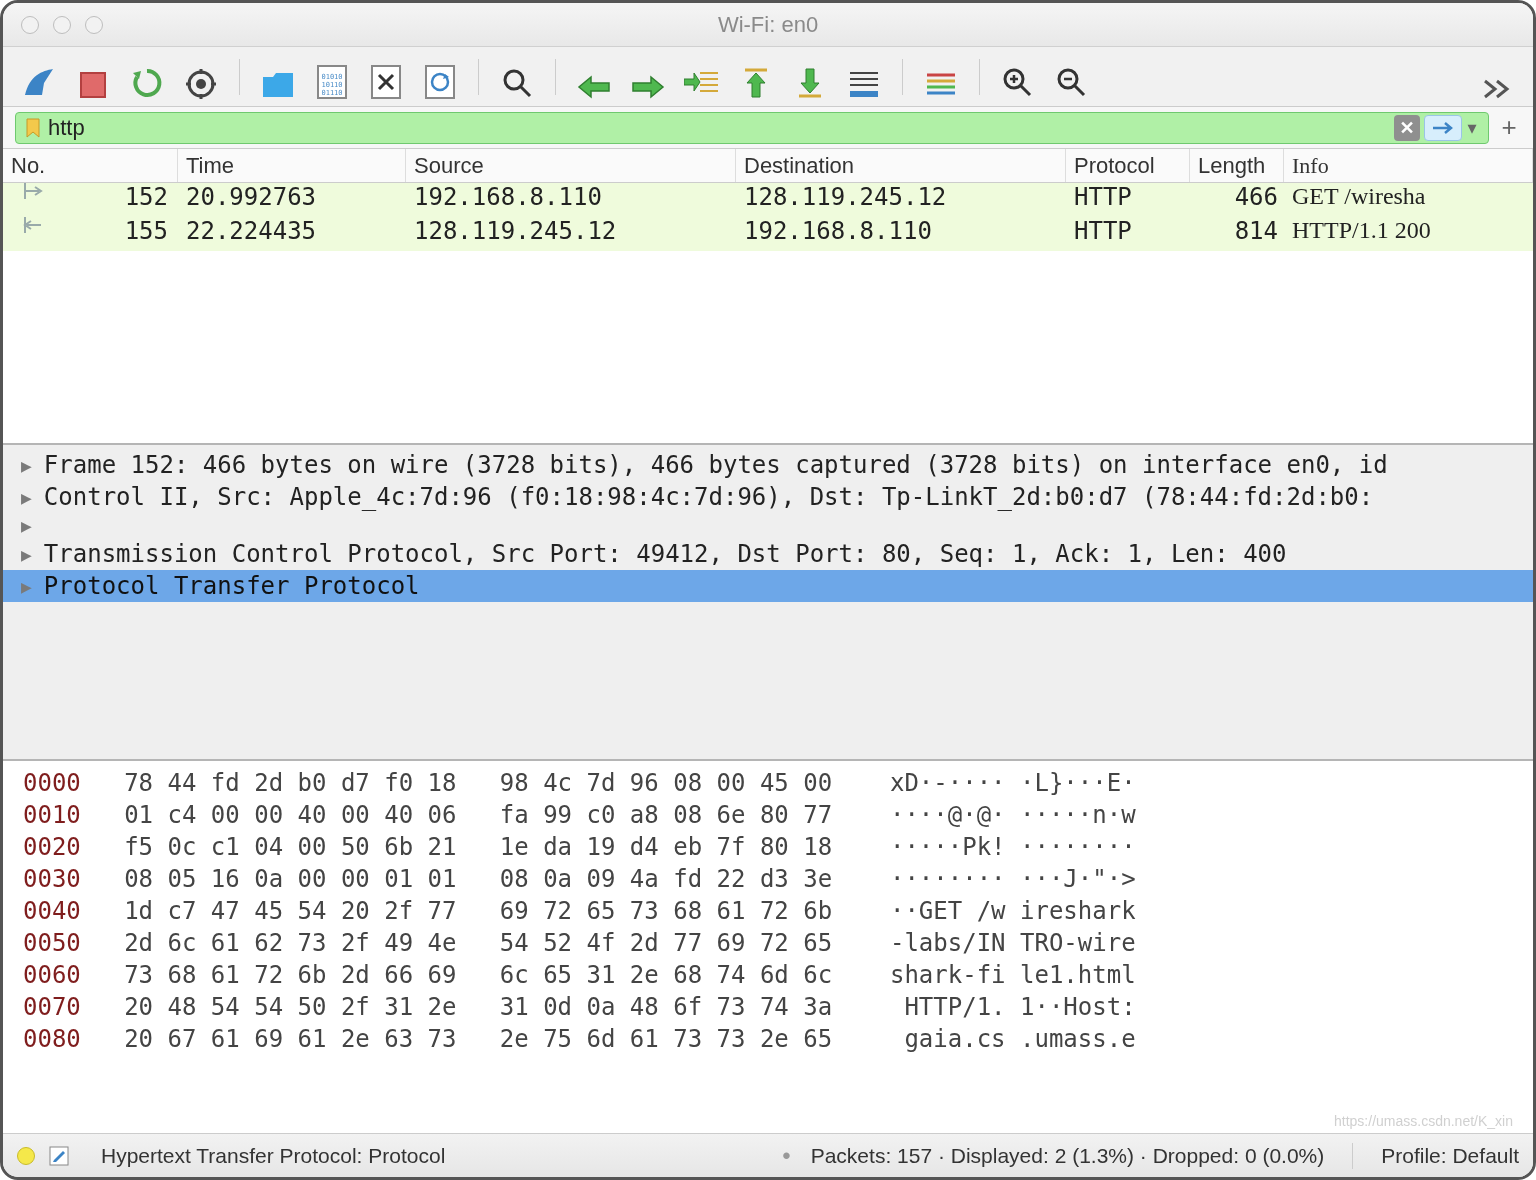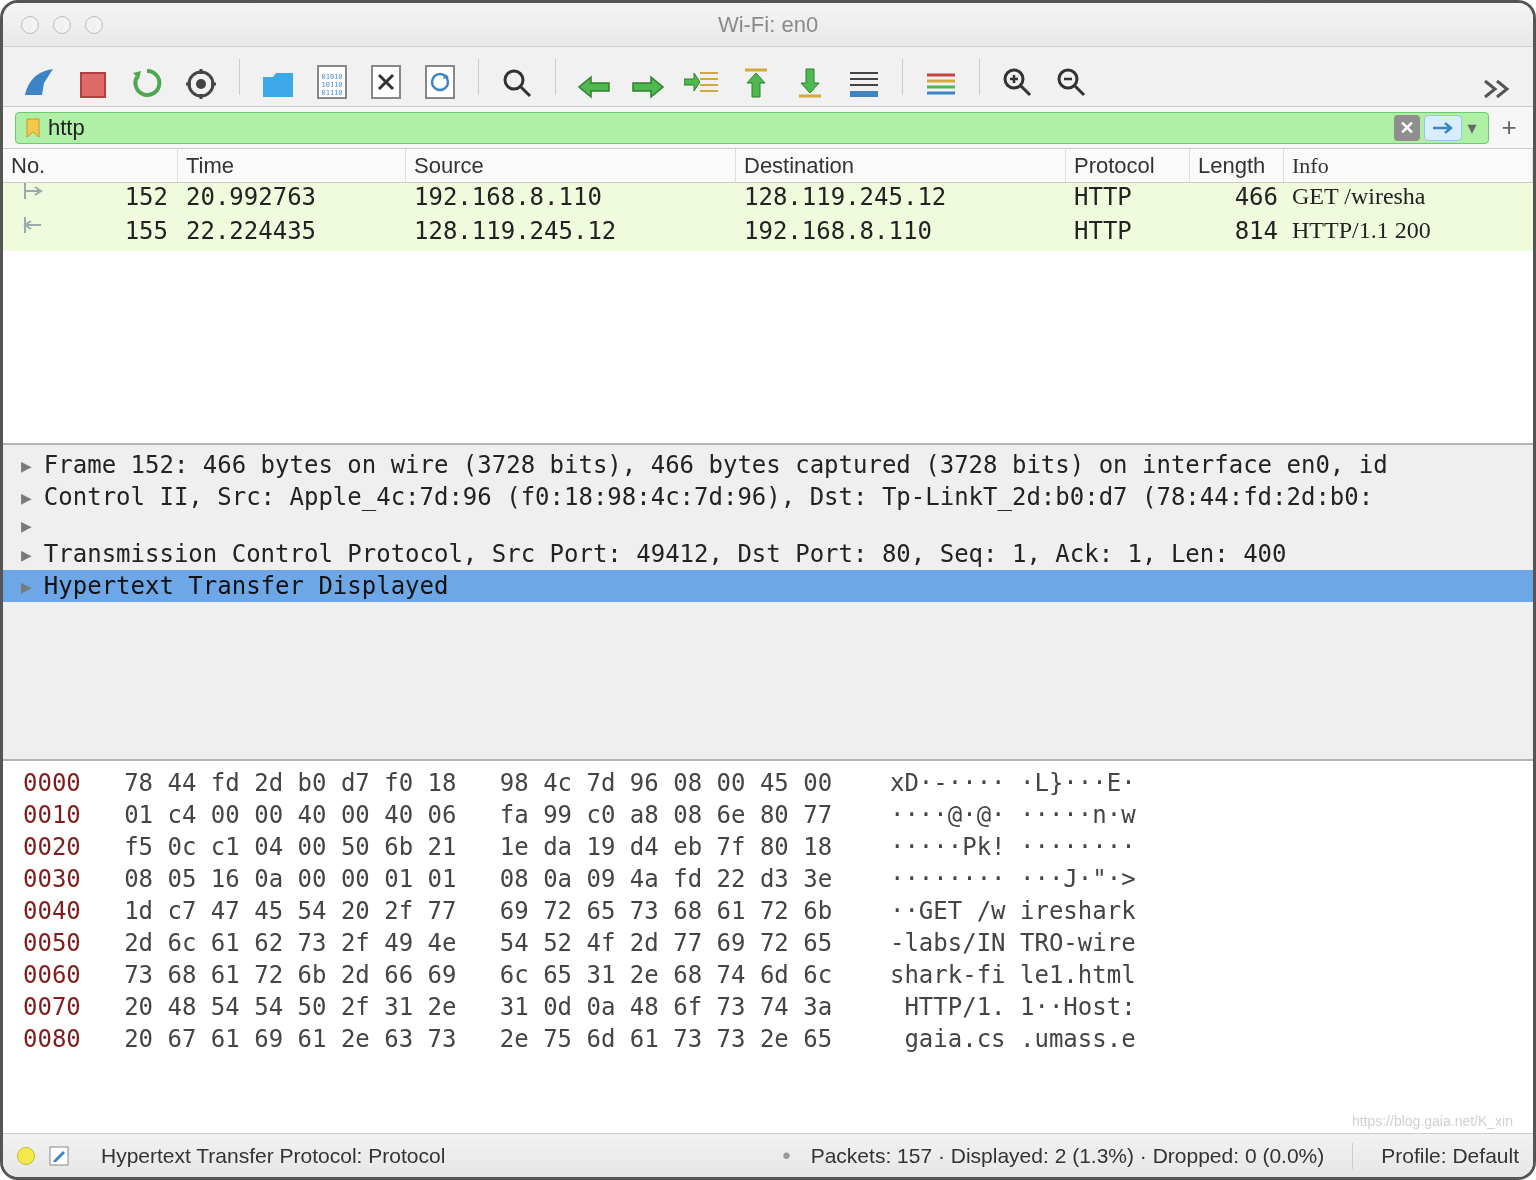--- a/index.html
+++ b/index.html
@@ -277,21 +277,21 @@
       </div>
       <div class="drow">
         <span class="dtri">▶</span>
       </div>
       <div class="drow">
         <span class="dtri">▶</span>
         <span>Transmission Control Protocol, Src Port: 49412, Dst Port: 80, Seq: 1, Ack: 1, Len: 400</span>
       </div>
       <div class="drow sel">
         <span class="dtri">▶</span>
-        <span>Hypertext Transfer Displayed</span>
+        <span>Protocol Transfer Protocol</span>
       </div>
     </div>
 
   <div class="hexpane" id="hexpane"><div><span class="hexoff">0000</span>   78 44 fd 2d b0 d7 f0 18   98 4c 7d 96 08 00 45 00    xD·-···· ·L}···E·</div><div><span class="hexoff">0010</span>   01 c4 00 00 40 00 40 06   fa 99 c0 a8 08 6e 80 77    ····@·@· ·····n·w</div><div><span class="hexoff">0020</span>   f5 0c c1 04 00 50 6b 21   1e da 19 d4 eb 7f 80 18    ·····Pk! ········</div><div><span class="hexoff">0030</span>   08 05 16 0a 00 00 01 01   08 0a 09 4a fd 22 d3 3e    ········ ···J·"·&gt;</div><div><span class="hexoff">0040</span>   1d c7 47 45 54 20 2f 77   69 72 65 73 68 61 72 6b    ··GET /w ireshark</div><div><span class="hexoff">0050</span>   2d 6c 61 62 73 2f 49 4e   54 52 4f 2d 77 69 72 65    -labs/IN TRO-wire</div><div><span class="hexoff">0060</span>   73 68 61 72 6b 2d 66 69   6c 65 31 2e 68 74 6d 6c    shark-fi le1.html</div><div><span class="hexoff">0070</span>   20 48 54 54 50 2f 31 2e   31 0d 0a 48 6f 73 74 3a     HTTP/1. 1··Host:</div><div><span class="hexoff">0080</span>   20 67 61 69 61 2e 63 73   2e 75 6d 61 73 73 2e 65     gaia.cs .umass.e</div></div>
 
   <div class="statusbar">
     <span class="statusdot"></span>
     <span class="statusedit">
       <svg width="20" height="20" viewBox="0 0 20 20">
           <rect x="1" y="1" width="18" height="18" fill="#fff" stroke="#888"></rect>
@@ -299,14 +299,14 @@
         </svg>
     </span>
     <span style="margin-left:18px;">Hypertext Transfer Protocol: Protocol</span>
     <span class="statusflex"></span>
     <span style="color:#999;font-size:24px;margin-right:6px;">•</span>
     <span>Packets: 157 · Displayed: 2 (1.3%) · Dropped: 0 (0.0%)</span>
     <span style="width:1px;height:26px;background:#ccc;margin:0 14px;"></span>
     <span>Profile: Default</span>
   </div>
 
-  <div class="watermark">https://blog.gaia.net/K_xin</div>
+  <div class="watermark">https://umass.csdn.net/K_xin</div>
 </div>
 
 </body></html>

